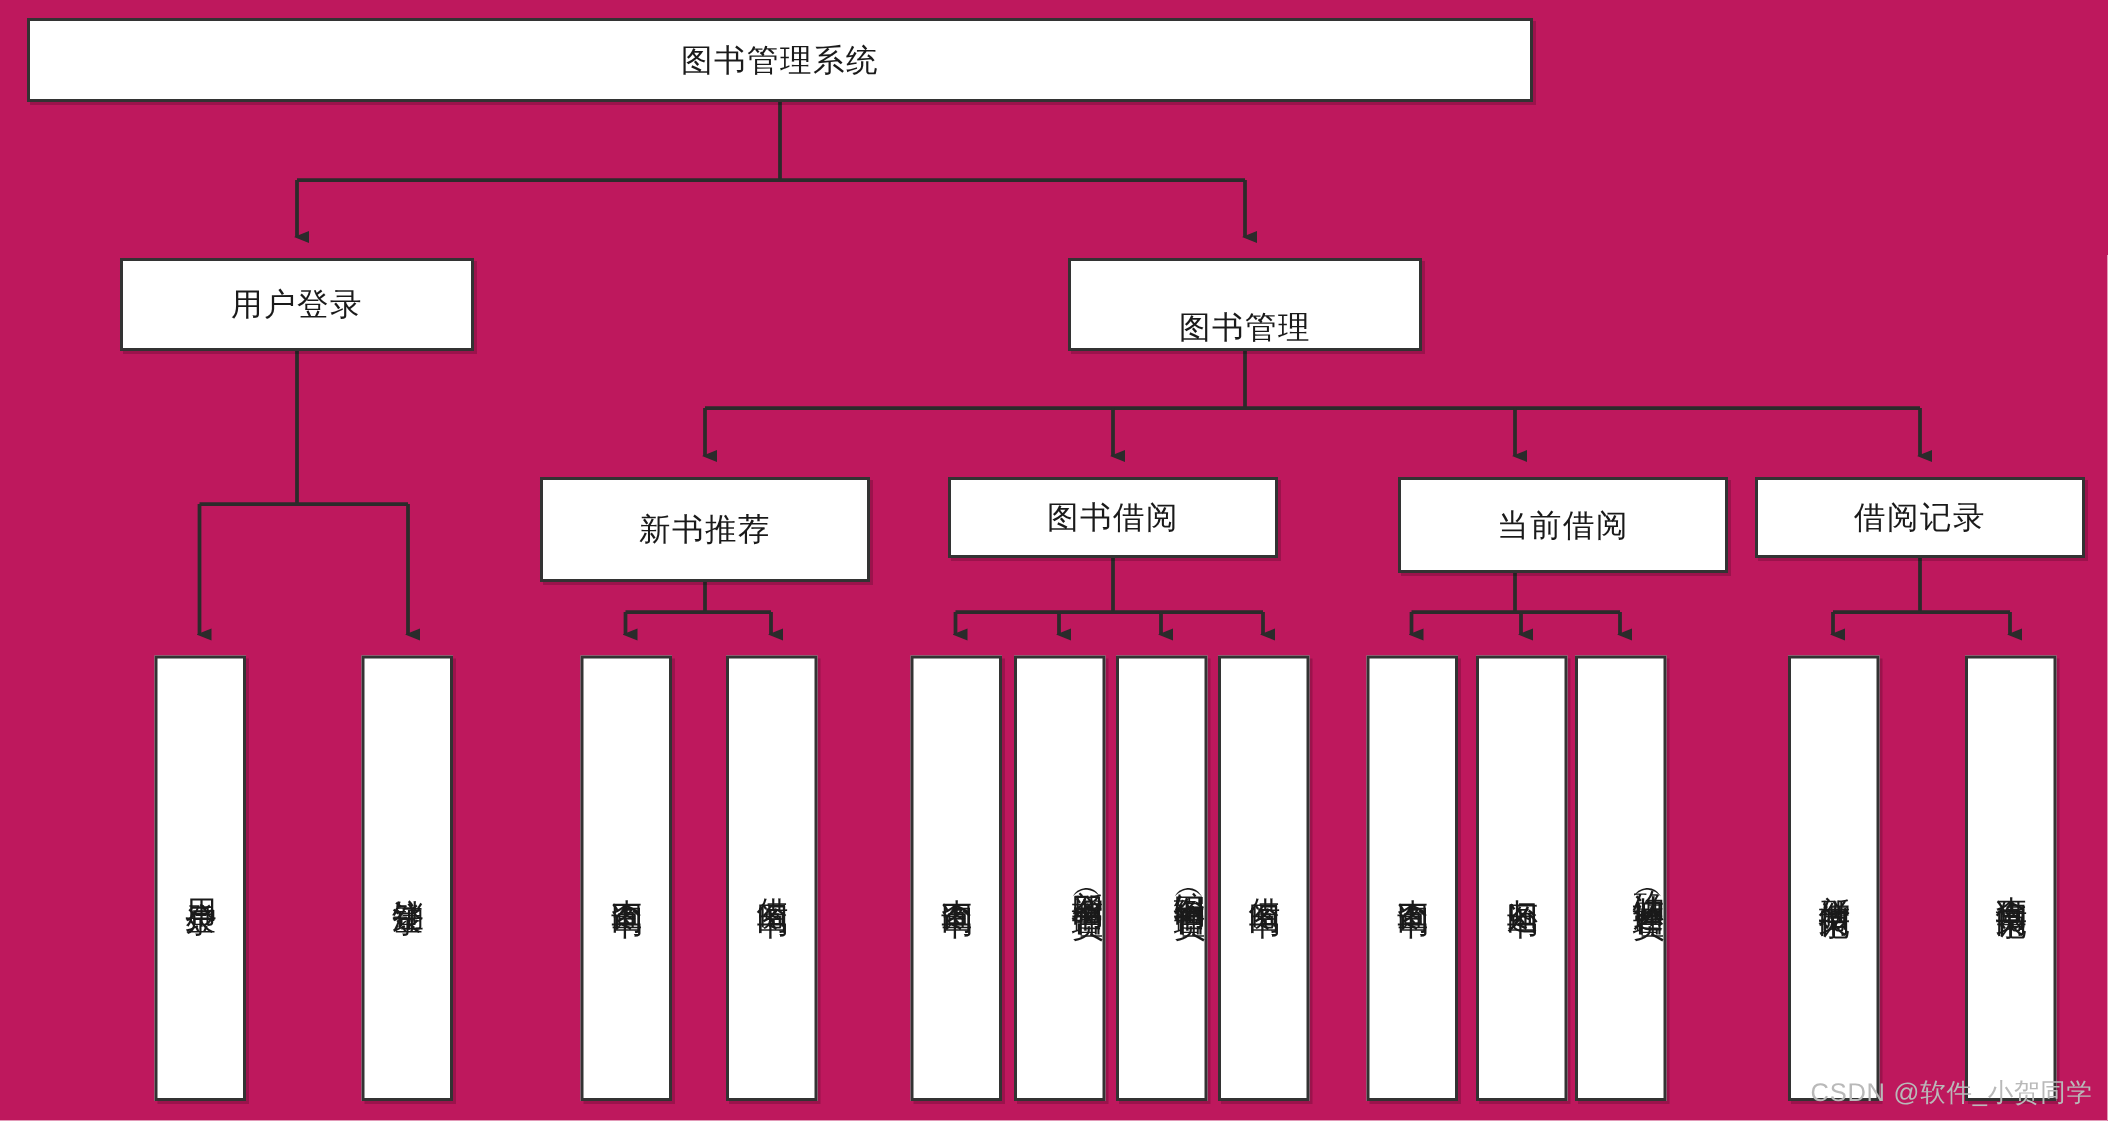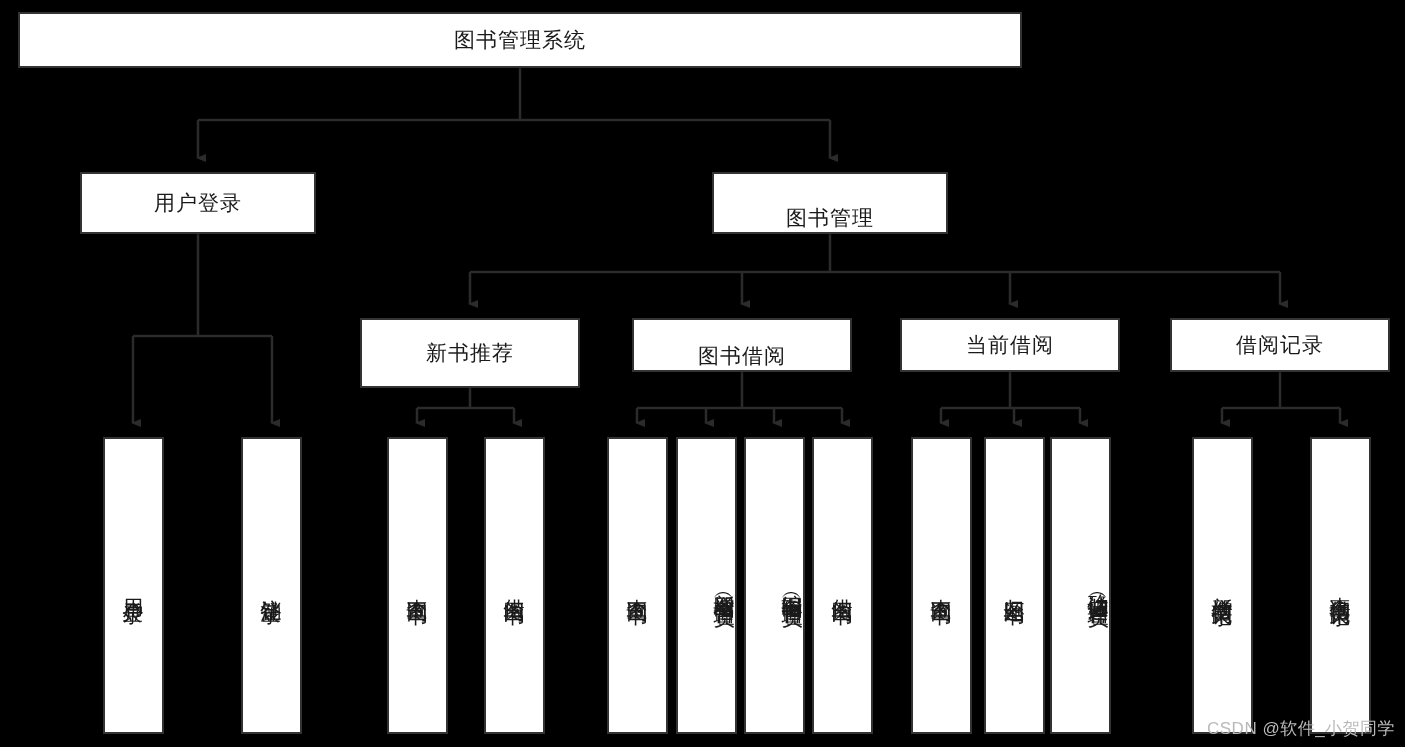--- a/index.html
+++ b/index.html
@@ -7,21 +7,21 @@
     padding: 0;
     background: #ffffff;
   }
   body {
     font-family: "Liberation Sans", "DejaVu Sans", sans-serif;
   }
   #canvas {
     position: relative;
     width: 1405px;
     height: 747px;
-    background: #000000;
+    background: #be185d;
     overflow: hidden;
   }
   svg.connectors {
     position: absolute;
     left: 0;
     top: 0;
     width: 1405px;
     height: 747px;
     pointer-events: none;
   }
@@ -126,24 +126,24 @@
   <div class="node horizontal" style="left: 80px; top: 172px; width: 236px; height: 62px;">
     <span class="node-label">用户登录</span>
   </div>
   <div class="node horizontal" style="left: 712px; top: 172px; width: 236px; height: 62px; align-items: flex-end;">
     <span class="node-label">图书管理</span>
   </div>
 
   <div class="node horizontal" style="left: 360px; top: 318px; width: 220px; height: 70px;">
     <span class="node-label">新书推荐</span>
   </div>
-  <div class="node horizontal" style="left: 632px; top: 318px; width: 220px; height: 54px; align-items: flex-end;">
+  <div class="node horizontal" style="left: 632px; top: 318px; width: 220px; height: 54px;">
     <span class="node-label">图书借阅</span>
   </div>
-  <div class="node horizontal" style="left: 900px; top: 318px; width: 220px; height: 54px;">
+  <div class="node horizontal" style="left: 932px; top: 318px; width: 220px; height: 64px;">
     <span class="node-label">当前借阅</span>
   </div>
   <div class="node horizontal" style="left: 1170px; top: 318px; width: 220px; height: 54px; justify-content: center;">
     <span class="node-label">借阅记录</span>
   </div>
 
   <div class="node vertical" style="left: 103px; top: 437px; width: 61px; height: 297px;">
     <span class="node-label">用户登录</span>
   </div>
   <div class="node vertical" style="left: 241px; top: 437px; width: 61px; height: 297px;">

